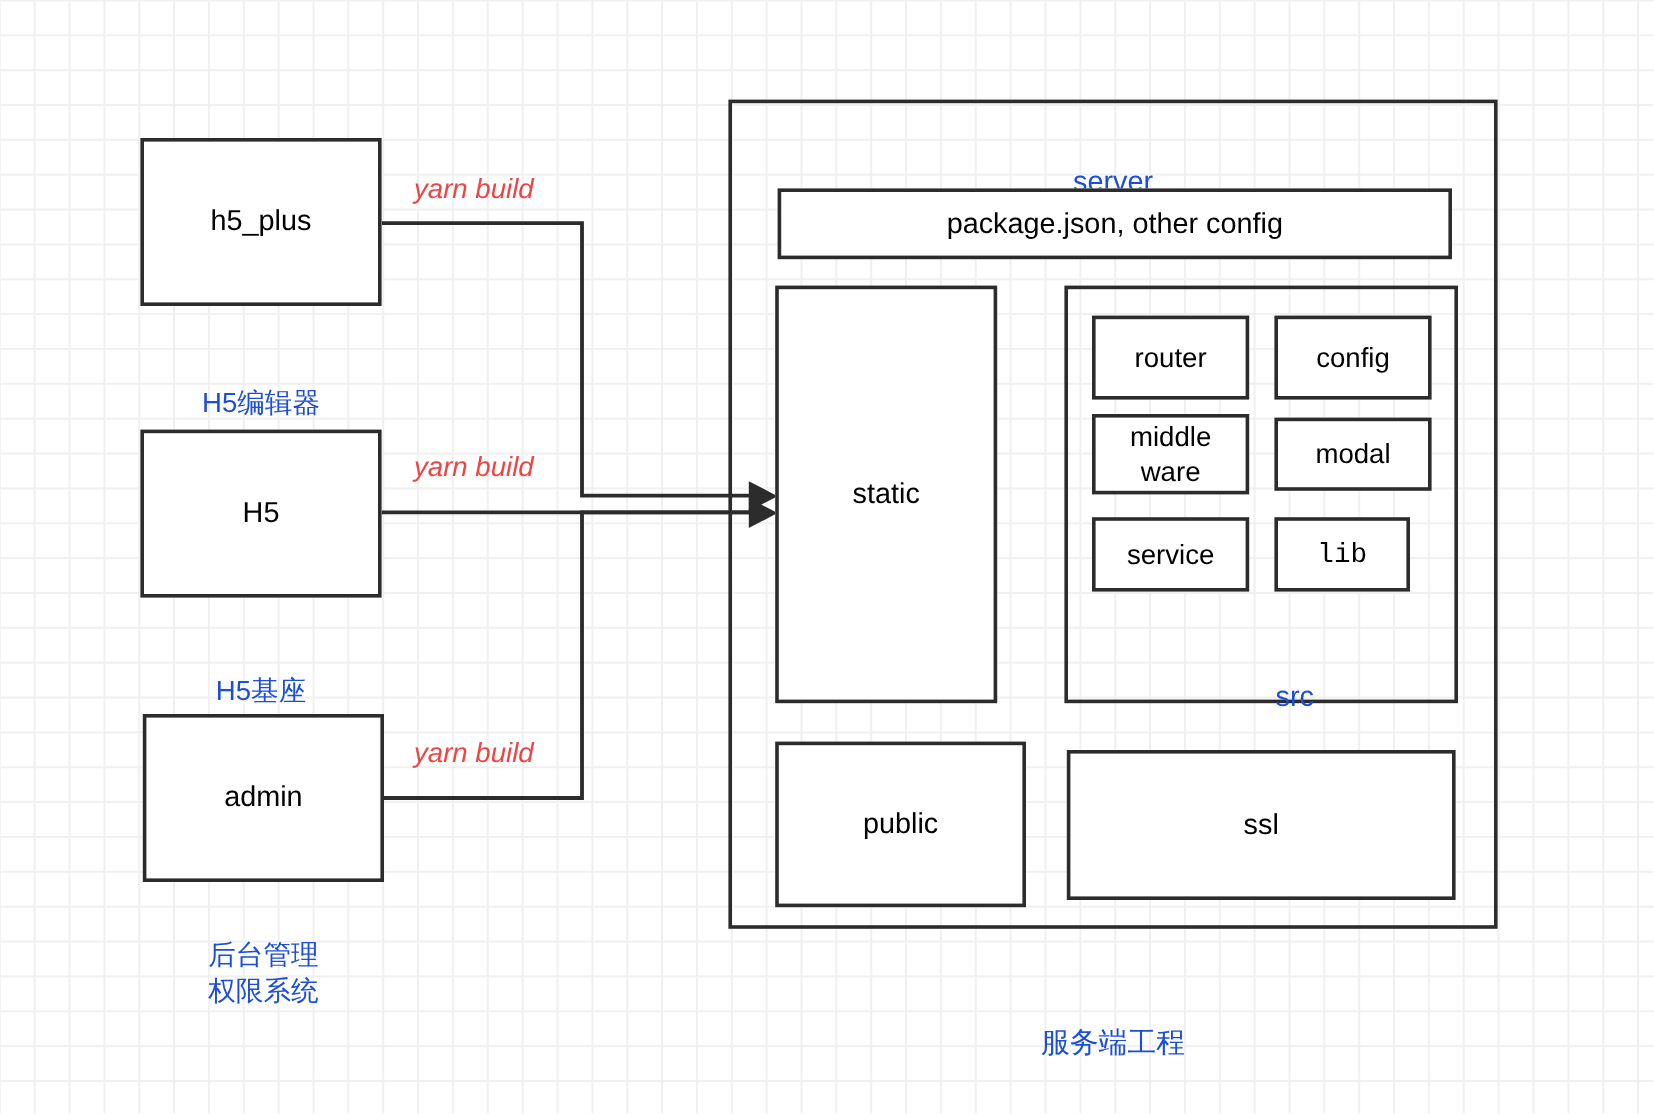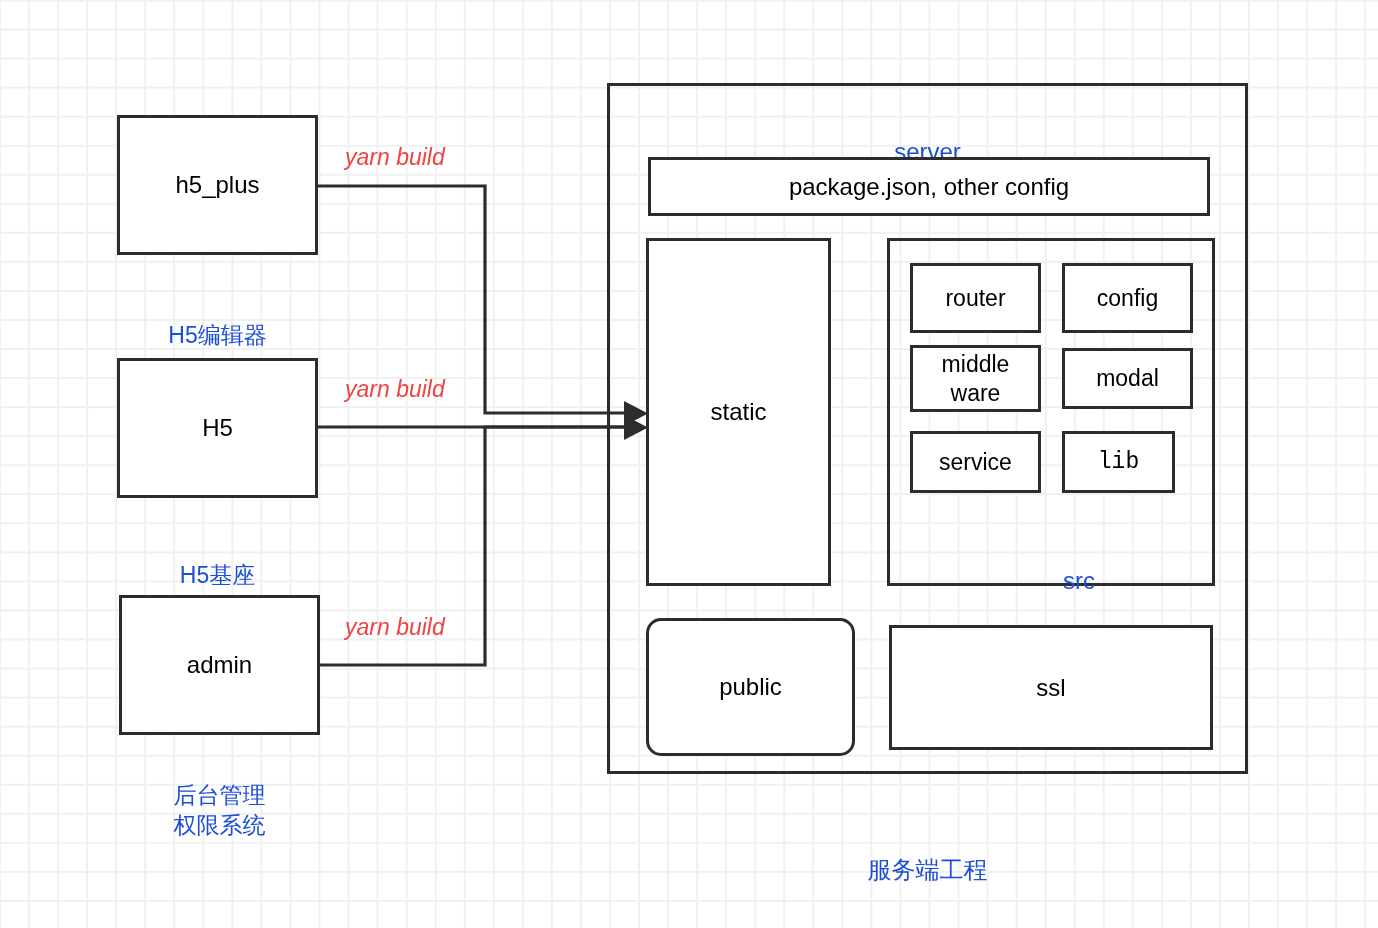--- a/index.html
+++ b/index.html
@@ -146,21 +146,21 @@
 <div class="node f23" style="left:910px; top:431px; width:131px; height:62px;">
   <span>service</span>
 </div>
 <div class="node f23" style="left:1062px; top:431px; width:113px; height:62px;font-family:Liberation Mono, monospace;">
   <span>lib</span>
 </div>
 <div class="plain-label f24" style="left:887px; top:535px; width:328px;padding-left:28px;">
   <span>src</span>
 </div>
 
-<div class="node f24" style="left:646px; top:618px; width:209px; height:138px;border-radius:15px;">
+<div class="node f24" style="left:646px; top:618px; width:209px; height:138px;">
   <span>public</span>
 </div>
 <div class="node f24" style="left:889px; top:625px; width:324px; height:125px;">
   <span>ssl</span>
 </div>
 
 <div class="plain-label f24" style="left:607px; top:824px; width:641px;">
   <span>服务端工程</span>
 </div>
 

